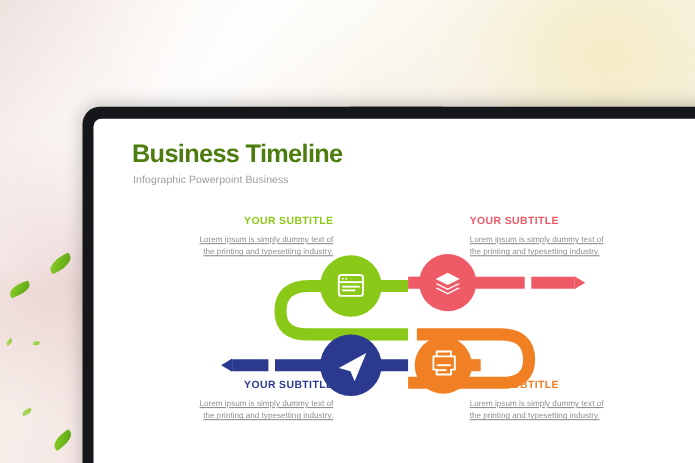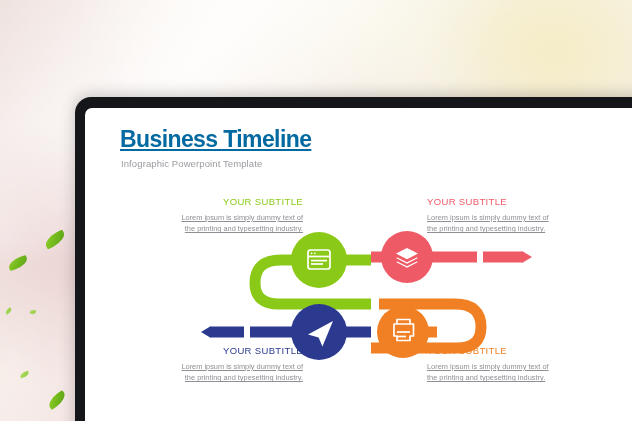--- a/index.html
+++ b/index.html
@@ -120,21 +120,21 @@
     top: 50px;
     font-size: 9.5px;
     color: #9a9aa0;
     letter-spacing: 0.1px;
     white-space: nowrap;
   }
 
   .blk { position: absolute; width: 152px; }
   .blk .sub {
     font-size: 9.5px;
-    font-weight: normal;
+    font-weight: bold;
     letter-spacing: 0.35px;
     margin-bottom: 5px;
   }
   .blk .body {
     font-size: 7.4px;
     line-height: 1.55;
     color: #8f8f96;
     text-decoration: underline;
   }
   .blk.right-align { text-align: right; }
@@ -172,22 +172,22 @@
       <div class="leaf pale" style="left: 30px; top: 310px; width: 6px; height: 4px; transform: rotate(12deg);"></div>
       <div class="leaf pale" style="left: 5px; top: 309px; width: 7px; height: 4px; transform: rotate(-40deg);"></div>
     </div>
 
   <div class="laptop">
     <div class="notch"></div>
   </div>
 
   <div class="screen">
 
-    <div class="slide-title" style="color: #0369a1; text-decoration: underline;">Business Timeline</div>
-    <div class="slide-subtitle" style="color: rgb(154, 154, 160);">Infographic Powerpoint Template</div>
+    <div class="slide-title" style="color: #4d7c0f;">Business Timeline</div>
+    <div class="slide-subtitle" style="color: rgb(154, 154, 160);">Infographic Powerpoint Business</div>
 
     <div class="blk right-align" id="blk-tl">
       <div class="sub" style="color: rgb(139, 201, 25);">YOUR SUBTITLE</div>
       <div class="body" style="color: rgb(143, 143, 150);">
         <div>Lorem ipsum is simply dummy text of</div>
         <div>the printing and typesetting industry.</div>
       </div>
     </div>
 
     <div class="blk left-align" id="blk-tr">

